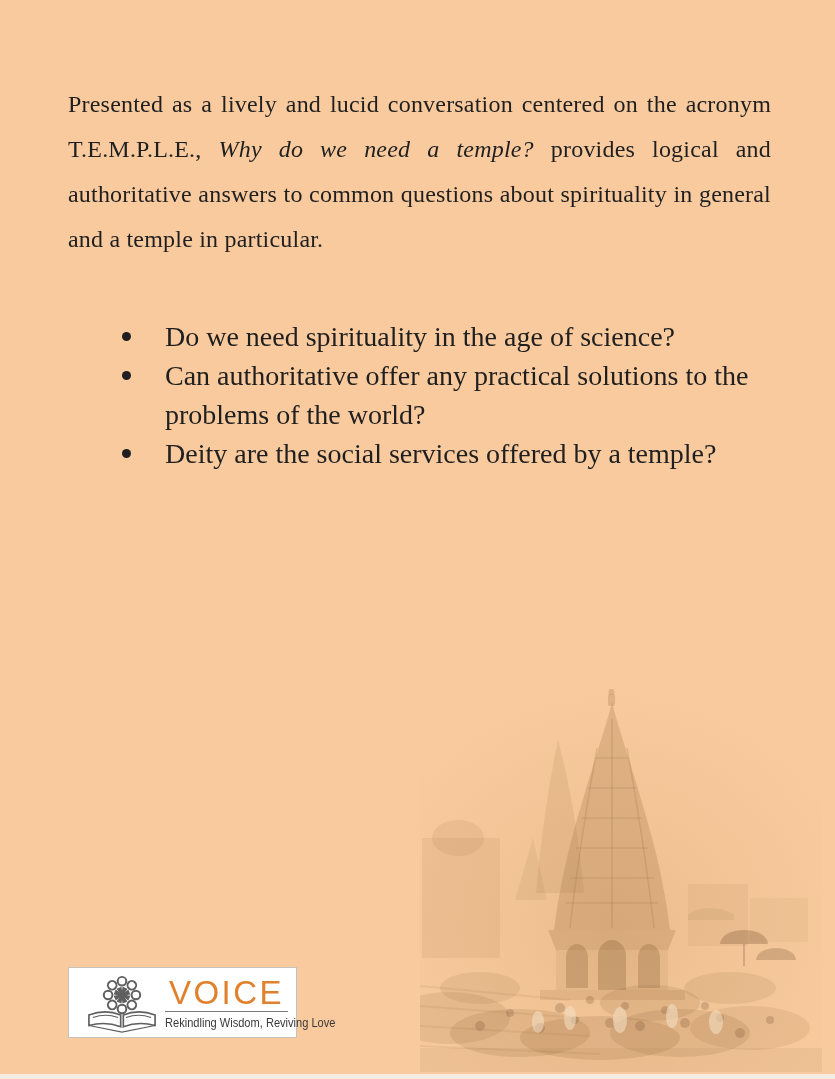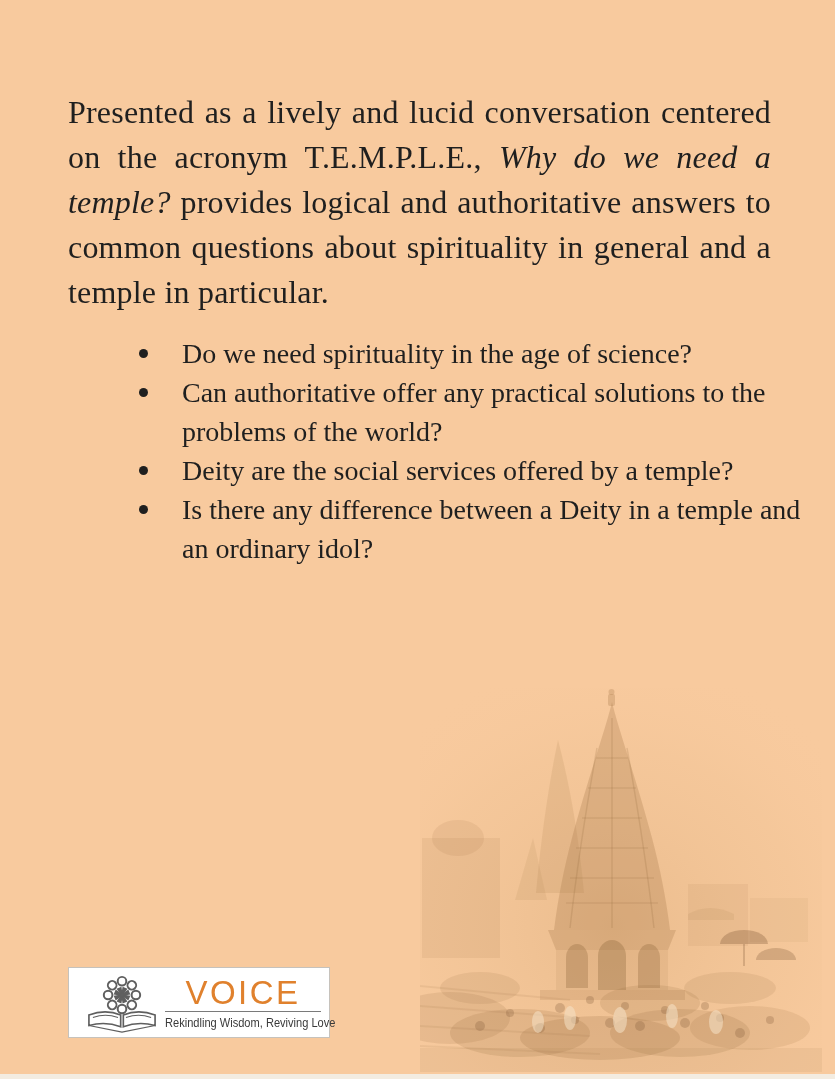--- a/index.html
+++ b/index.html
@@ -7,50 +7,50 @@
     position:relative;
     width:835px;height:1079px;
     background:#F8CA9E;
     overflow:hidden;
     font-family:"Liberation Serif", serif;
     color:#1F1F1F;
   }
   
   .intro{
     position:absolute;left:68px;top:58px;width:703px;
-    font-size:32px;line-height:45px;
+    font-size:24px;line-height:45px;
     text-align:justify;
     letter-spacing:0.2px;
   }
   .intro em{font-style:italic;}
   
   .questions{
     position:absolute;left:120px;top:317px;width:690px;
-    margin:17px;padding:0;list-style:none;
+    margin:0;padding:0;list-style:none;
     font-size:28px;line-height:39px;
   }
   .questions li{
     position:relative;
     padding-left:45px;
     margin:0;
   }
   .dot{
     position:absolute;left:2px;top:15px;
     width:9px;height:9px;border-radius:50%;
     background:#1F1F1F;
   }
   
   .temple-art{
     position:absolute;left:420px;top:688px;
     width:402px;height:384px;
   }
   
   .logo-box{
     position:absolute;left:68px;top:967px;
-    width:262px;height:71px;
+    width:229px;height:71px;
     background:#FFFFFF;
     border:1px solid #C6C2BC;
     box-sizing:border-box;
     display:flex;align-items:center;
     padding:3px 8px 3px 10px;
     font-family:"Liberation Sans", sans-serif;
   }
   .emblem{width:86px;height:62px;flex:0 0 auto;}
   .logo-text{flex:1;display:flex;flex-direction:column;align-items:stretch;min-width:0;}
   .voice-name{
@@ -94,24 +94,20 @@
         <span class="dot"></span>
         <span>Can authoritative offer any practical solutions to the problems of the world?</span>
       </li>
 
 
       <li>
         <span class="dot"></span>
         <span>Deity are the social services offered by a temple?</span>
       </li>
 
-      <li>
-        <span class="dot"></span>
-        <span>Is there any difference between a Deity in a temple and an ordinary idol?</span>
-      </li>
 
 
     </ul>
 
   <svg class="temple-art" viewBox="0 0 402 384" aria-hidden="true">
     <defs>
       <radialGradient id="wash" cx="48%" cy="62%" r="72%">
         <stop offset="0%" stop-color="#CE9E68" stop-opacity="0.32"></stop>
         <stop offset="65%" stop-color="#E4B886" stop-opacity="0.16"></stop>
         <stop offset="100%" stop-color="#F8CA9E" stop-opacity="0"></stop>

